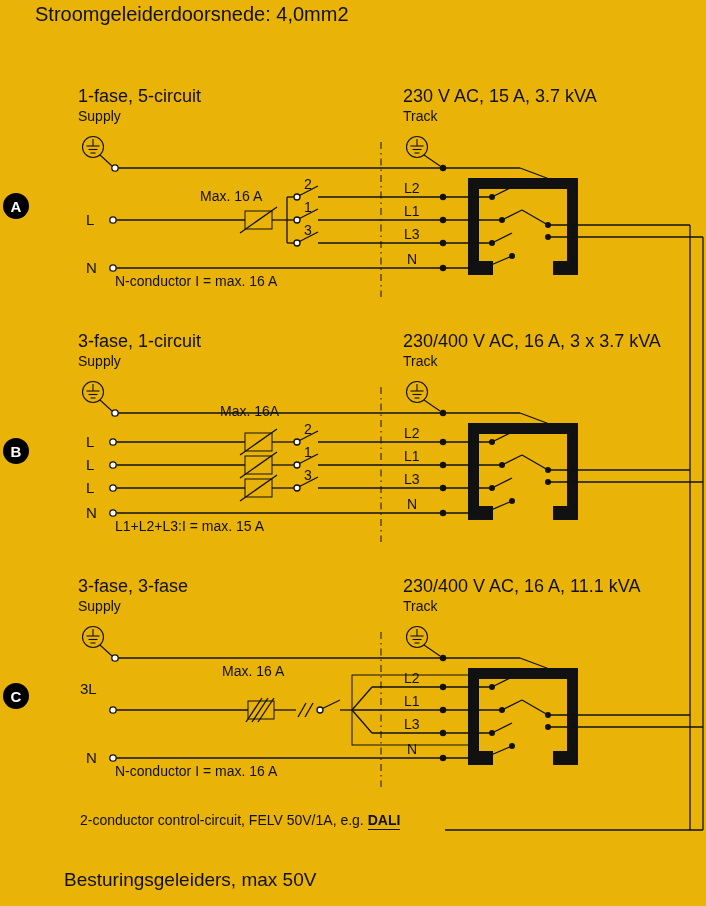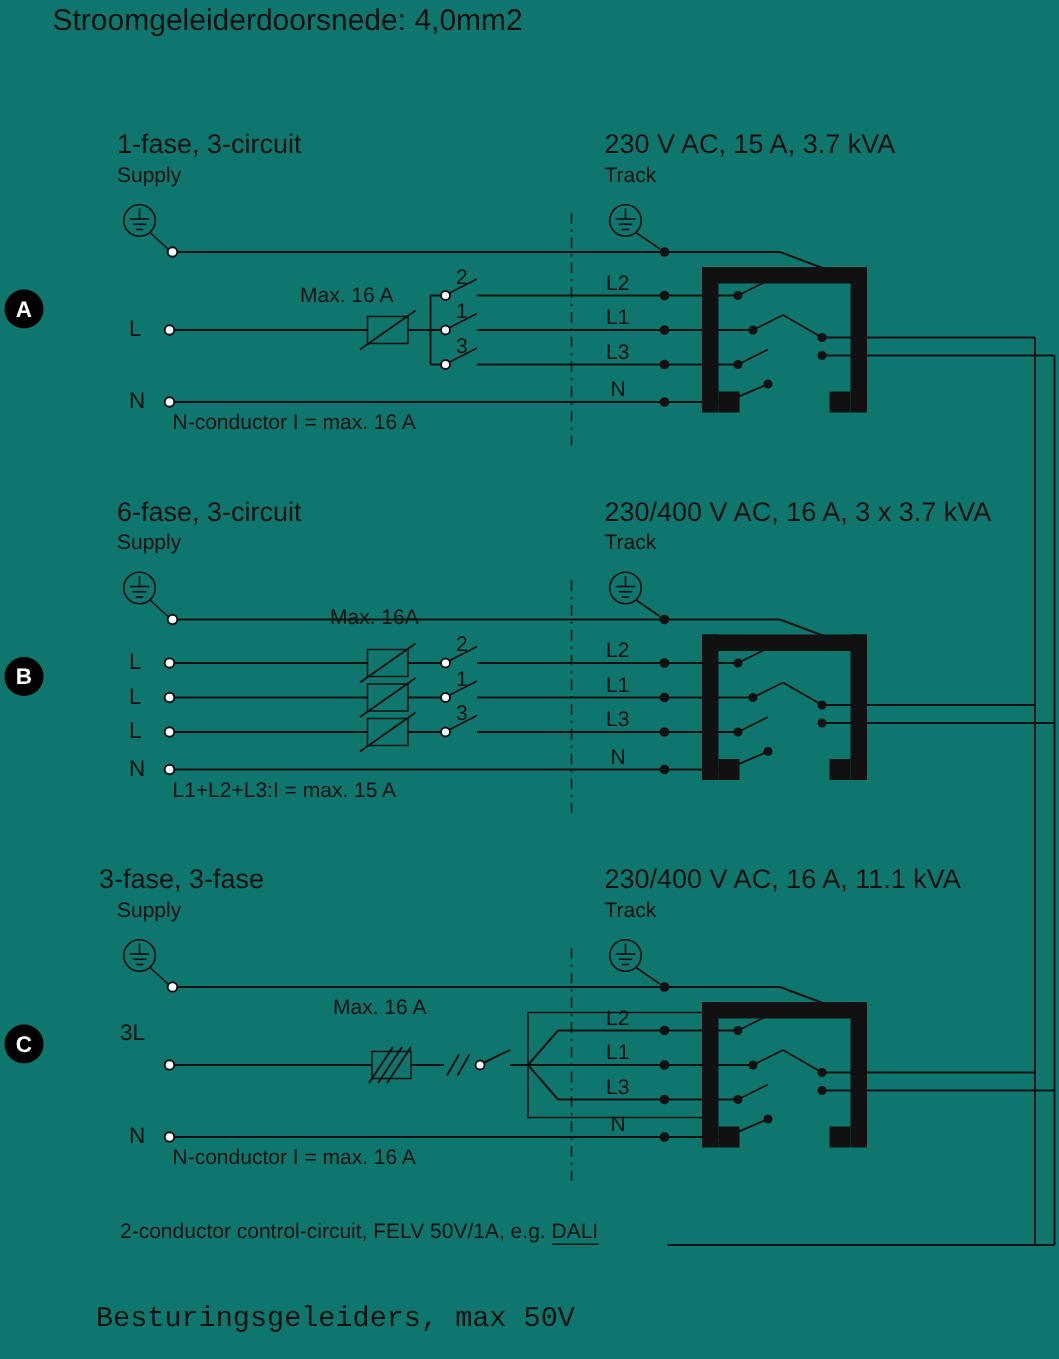--- a/index.html
+++ b/index.html
@@ -1,31 +1,31 @@
 <!DOCTYPE html>
 <html><head>
 <meta charset="utf-8">
 <style>
   html,body{margin:0;padding:0;background:#fff;}
   .canvas{
-    position:relative;width:706px;height:906px;background:#0f766e;overflow:hidden;
+    position:relative;width:706px;height:906px;background:#eab308;overflow:hidden;
     font-family:"Liberation Sans","DejaVu Sans",sans-serif;color:#111;
   }
   .t{position:absolute;white-space:nowrap;line-height:1.15;}
   .h20{font-size:20px;}
   .s18{font-size:18px;}
   .s15{font-size:15px;}
   .s14{font-size:14px;}
-  .s19{font-size:19px;font-family:Liberation Mono, monospace;}
+  .s19{font-size:19px;}
   .badge{
     position:absolute;width:26px;height:26px;border-radius:50%;
     background:#000;color:#fff;font-size:15px;font-weight:bold;
     display:flex;align-items:center;justify-content:center;
   }
-  .dali{border-bottom:1.3px solid #111;padding-bottom:1px;}
+  .dali{border-bottom:1.3px solid #111;padding-bottom:1px;font-weight:bold;}
   svg.lines{position:absolute;left:0;top:0;}
   svg .w{stroke:#111;stroke-width:1.3;fill:none;}
   svg .thin{stroke:#111;stroke-width:1.1;fill:none;}
   svg .sep{stroke:#111;stroke-width:1;fill:none;stroke-dasharray:7 4 1.5 4;}
   svg .dot{fill:#111;stroke:none;}
   svg .term{fill:#fff;stroke:#111;stroke-width:1.3;}
   svg .bar{fill:#111;stroke:none;}
   svg .box{stroke:#111;stroke-width:1;fill:none;}
 </style>
 </head>
@@ -313,57 +313,57 @@
     <g>
       <line class="w" x1="690" y1="225" x2="690" y2="830"></line>
       <line class="w" x1="703" y1="237" x2="703" y2="830"></line>
       <line class="w" x1="445" y1="830" x2="703" y2="830"></line>
     </g>
   </svg>
 
   <div class="t h20" style="left:35px;top:3px">Stroomgeleiderdoorsnede: 4,0mm2</div>
 
   <div class="badge" style="left:3px;top:193px">A</div>
-  <div class="t s18" style="left:78px;top:86px">1-fase, 3-circuit</div>
+  <div class="t s18" style="left:78px;top:86px">1-fase, 5-circuit</div>
   <div class="t s18" style="left:403px;top:86px">230 V AC, 15 A, 3.7 kVA</div>
   <div class="t s14" style="left:78px;top:108px">Supply</div>
   <div class="t s14" style="left:403px;top:108px">Track</div>
   <div class="t s14" style="left:200px;top:188px">Max. 16 A</div>
   <div class="t s15" style="left:86px;top:211px">L</div>
   <div class="t s15" style="left:86px;top:259px">N</div>
   <div class="t s14" style="left:304px;top:176px">2</div>
   <div class="t s14" style="left:304px;top:199px">1</div>
   <div class="t s14" style="left:304px;top:222px">3</div>
   <div class="t s14" style="left:404px;top:180px">L2</div>
   <div class="t s14" style="left:404px;top:203px">L1</div>
   <div class="t s14" style="left:404px;top:226px">L3</div>
   <div class="t s14" style="left:407px;top:251px">N</div>
   <div class="t s14" style="left:115px;top:273px">N-conductor I = max. 16 A</div>
 
   <div class="badge" style="left:3px;top:438px">B</div>
-  <div class="t s18" style="left:78px;top:331px">6-fase, 3-circuit</div>
+  <div class="t s18" style="left:78px;top:331px">3-fase, 1-circuit</div>
   <div class="t s18" style="left:403px;top:331px">230/400 V AC, 16 A, 3 x 3.7 kVA</div>
   <div class="t s14" style="left:78px;top:353px">Supply</div>
   <div class="t s14" style="left:403px;top:353px">Track</div>
   <div class="t s14" style="left:220px;top:403px">Max. 16A</div>
   <div class="t s15" style="left:86px;top:433px">L</div>
   <div class="t s15" style="left:86px;top:456px">L</div>
   <div class="t s15" style="left:86px;top:479px">L</div>
   <div class="t s15" style="left:86px;top:504px">N</div>
   <div class="t s14" style="left:304px;top:421px">2</div>
   <div class="t s14" style="left:304px;top:444px">1</div>
   <div class="t s14" style="left:304px;top:467px">3</div>
   <div class="t s14" style="left:404px;top:425px">L2</div>
   <div class="t s14" style="left:404px;top:448px">L1</div>
   <div class="t s14" style="left:404px;top:471px">L3</div>
   <div class="t s14" style="left:407px;top:496px">N</div>
   <div class="t s14" style="left:115px;top:518px">L1+L2+L3:I = max. 15 A</div>
 
   <div class="badge" style="left:3px;top:683px">C</div>
-  <div class="t s18" style="left:66px;top:576px">3-fase, 3-fase</div>
+  <div class="t s18" style="left:78px;top:576px">3-fase, 3-fase</div>
   <div class="t s18" style="left:403px;top:576px">230/400 V AC, 16 A, 11.1 kVA</div>
   <div class="t s14" style="left:78px;top:598px">Supply</div>
   <div class="t s14" style="left:403px;top:598px">Track</div>
   <div class="t s14" style="left:222px;top:663px">Max. 16 A</div>
   <div class="t s15" style="left:80px;top:680px">3L</div>
   <div class="t s15" style="left:86px;top:749px">N</div>
   <div class="t s14" style="left:404px;top:670px">L2</div>
   <div class="t s14" style="left:404px;top:693px">L1</div>
   <div class="t s14" style="left:404px;top:716px">L3</div>
   <div class="t s14" style="left:407px;top:741px">N</div>

